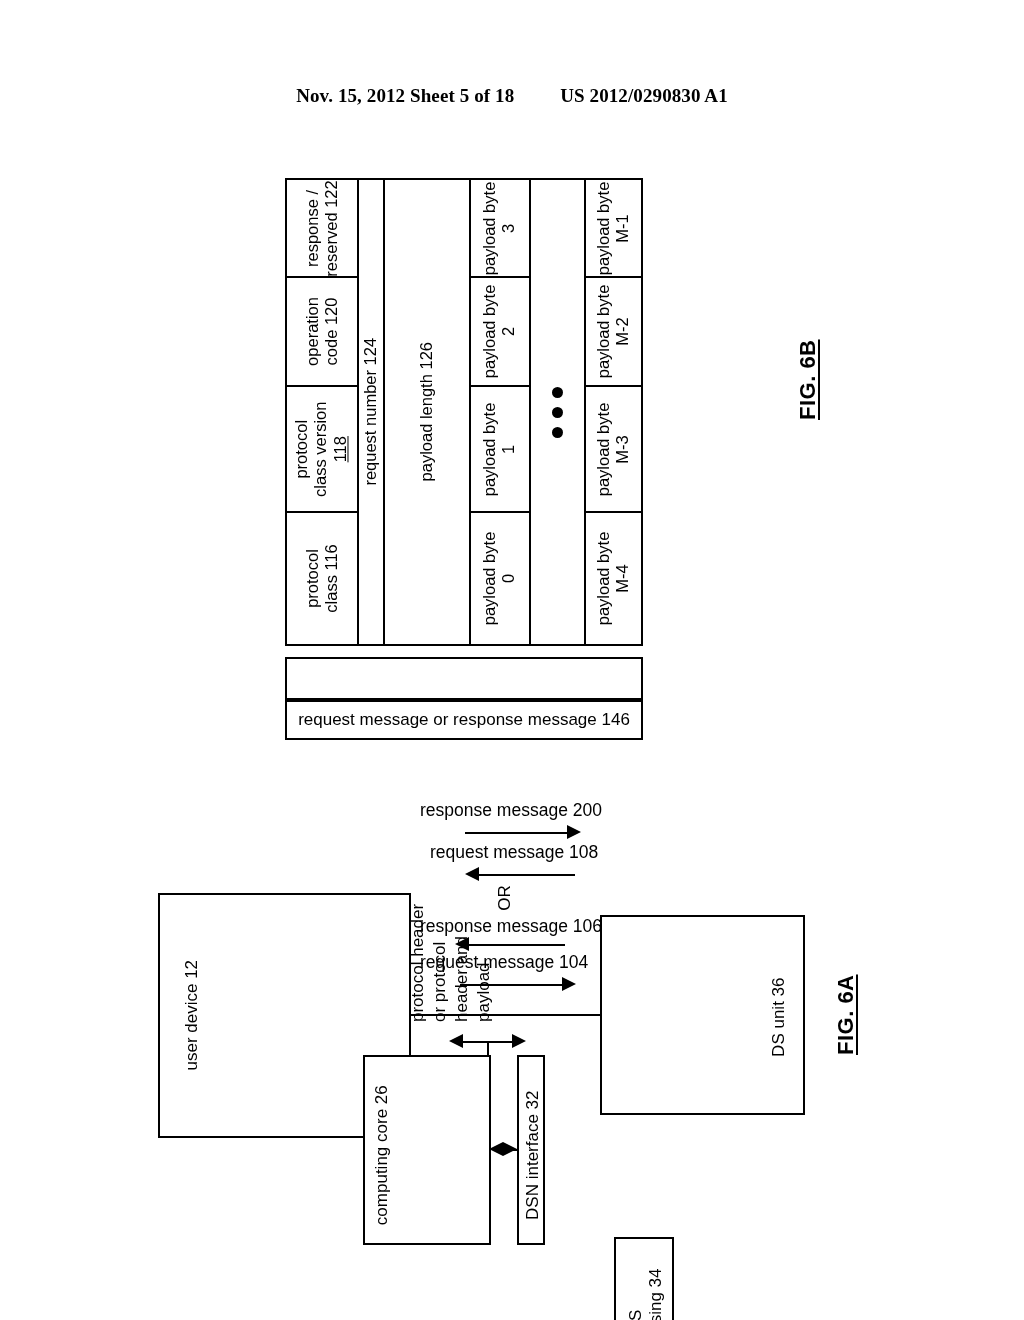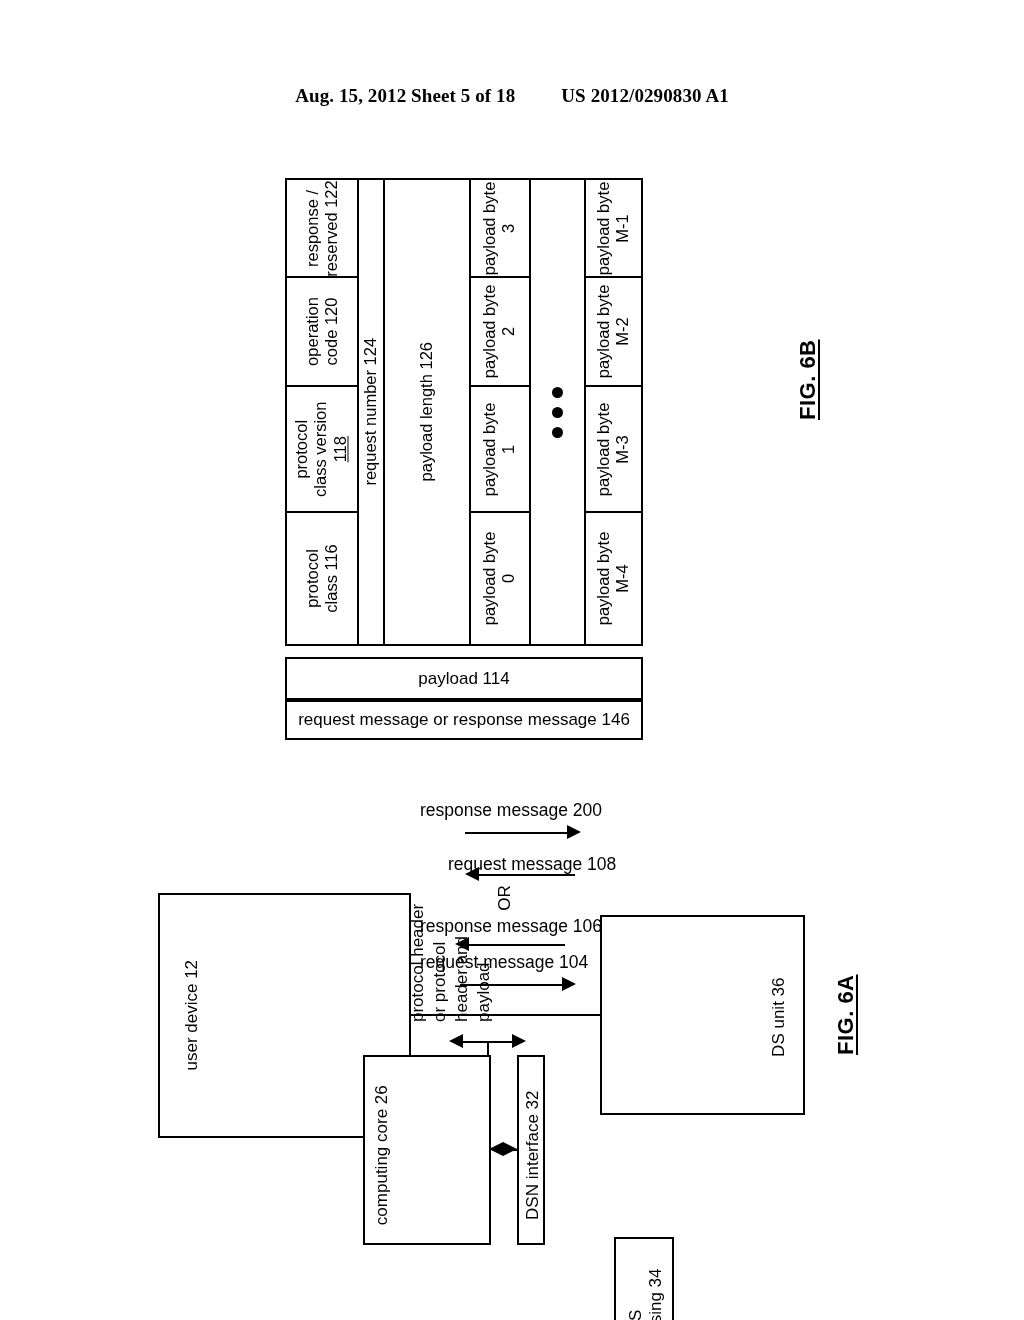--- a/index.html
+++ b/index.html
@@ -283,21 +283,21 @@
     line-height: 1.3;
     text-align: left;
     white-space: nowrap;
   }
   #messages-note div { display: block; }
 </style>
 </head>
 <body>
 
 <div id="page-header">
-  <span class="hdr-mid">Aug. 15, 2012  Sheet 5 of 18</span>
+  <span class="hdr-mid">Nov. 15, 2012  Sheet 5 of 18</span>
   <span class="hdr-right">US 2012/0290830 A1</span>
 </div>
 
 <div id="fig6b-table">
 
   <div class="col c-hdrfields">
     <div class="cell">
       <div class="cell-label">
         <span>protocol</span><br>
         <span>class 116</span>
@@ -395,35 +395,34 @@
     <div class="cell">
       <div class="cell-label">
         <span>payload byte</span><br>
         <span>M-1</span>
       </div>
     </div>
   </div>
 </div>
 
 <div id="fig6b-bar1">
-  <div class="half right">payload 114</div>
 </div>
 <div id="fig6b-bar2">request message or response message 146</div>
 
 <div class="fig-caption" id="fig6b-caption">FIG. 6B</div>
 
 <div id="fig6a">
 
   <div class="msg-label" style="left:420px; top:40px;">
     <span>response message 200</span>
   </div>
   <div class="hline" style="left:465px; top:72px; width:105px;"></div>
   <div class="arrowhead right" style="left:567px; top:65px;"></div>
 
-  <div class="msg-label" style="left:448px; top:82px;margin-top:12px;">
+  <div class="msg-label" style="left:430px; top:82px;">
     <span>request message 108</span>
   </div>
   <div class="hline" style="left:470px; top:114px; width:105px;"></div>
   <div class="arrowhead left" style="left:465px; top:107px;"></div>
 
   <div class="or-label" style="left:492px; top:128px;">OR</div>
 
   <div class="msg-label" style="left:420px; top:156px;">
     <span>response message 106</span>
   </div>

